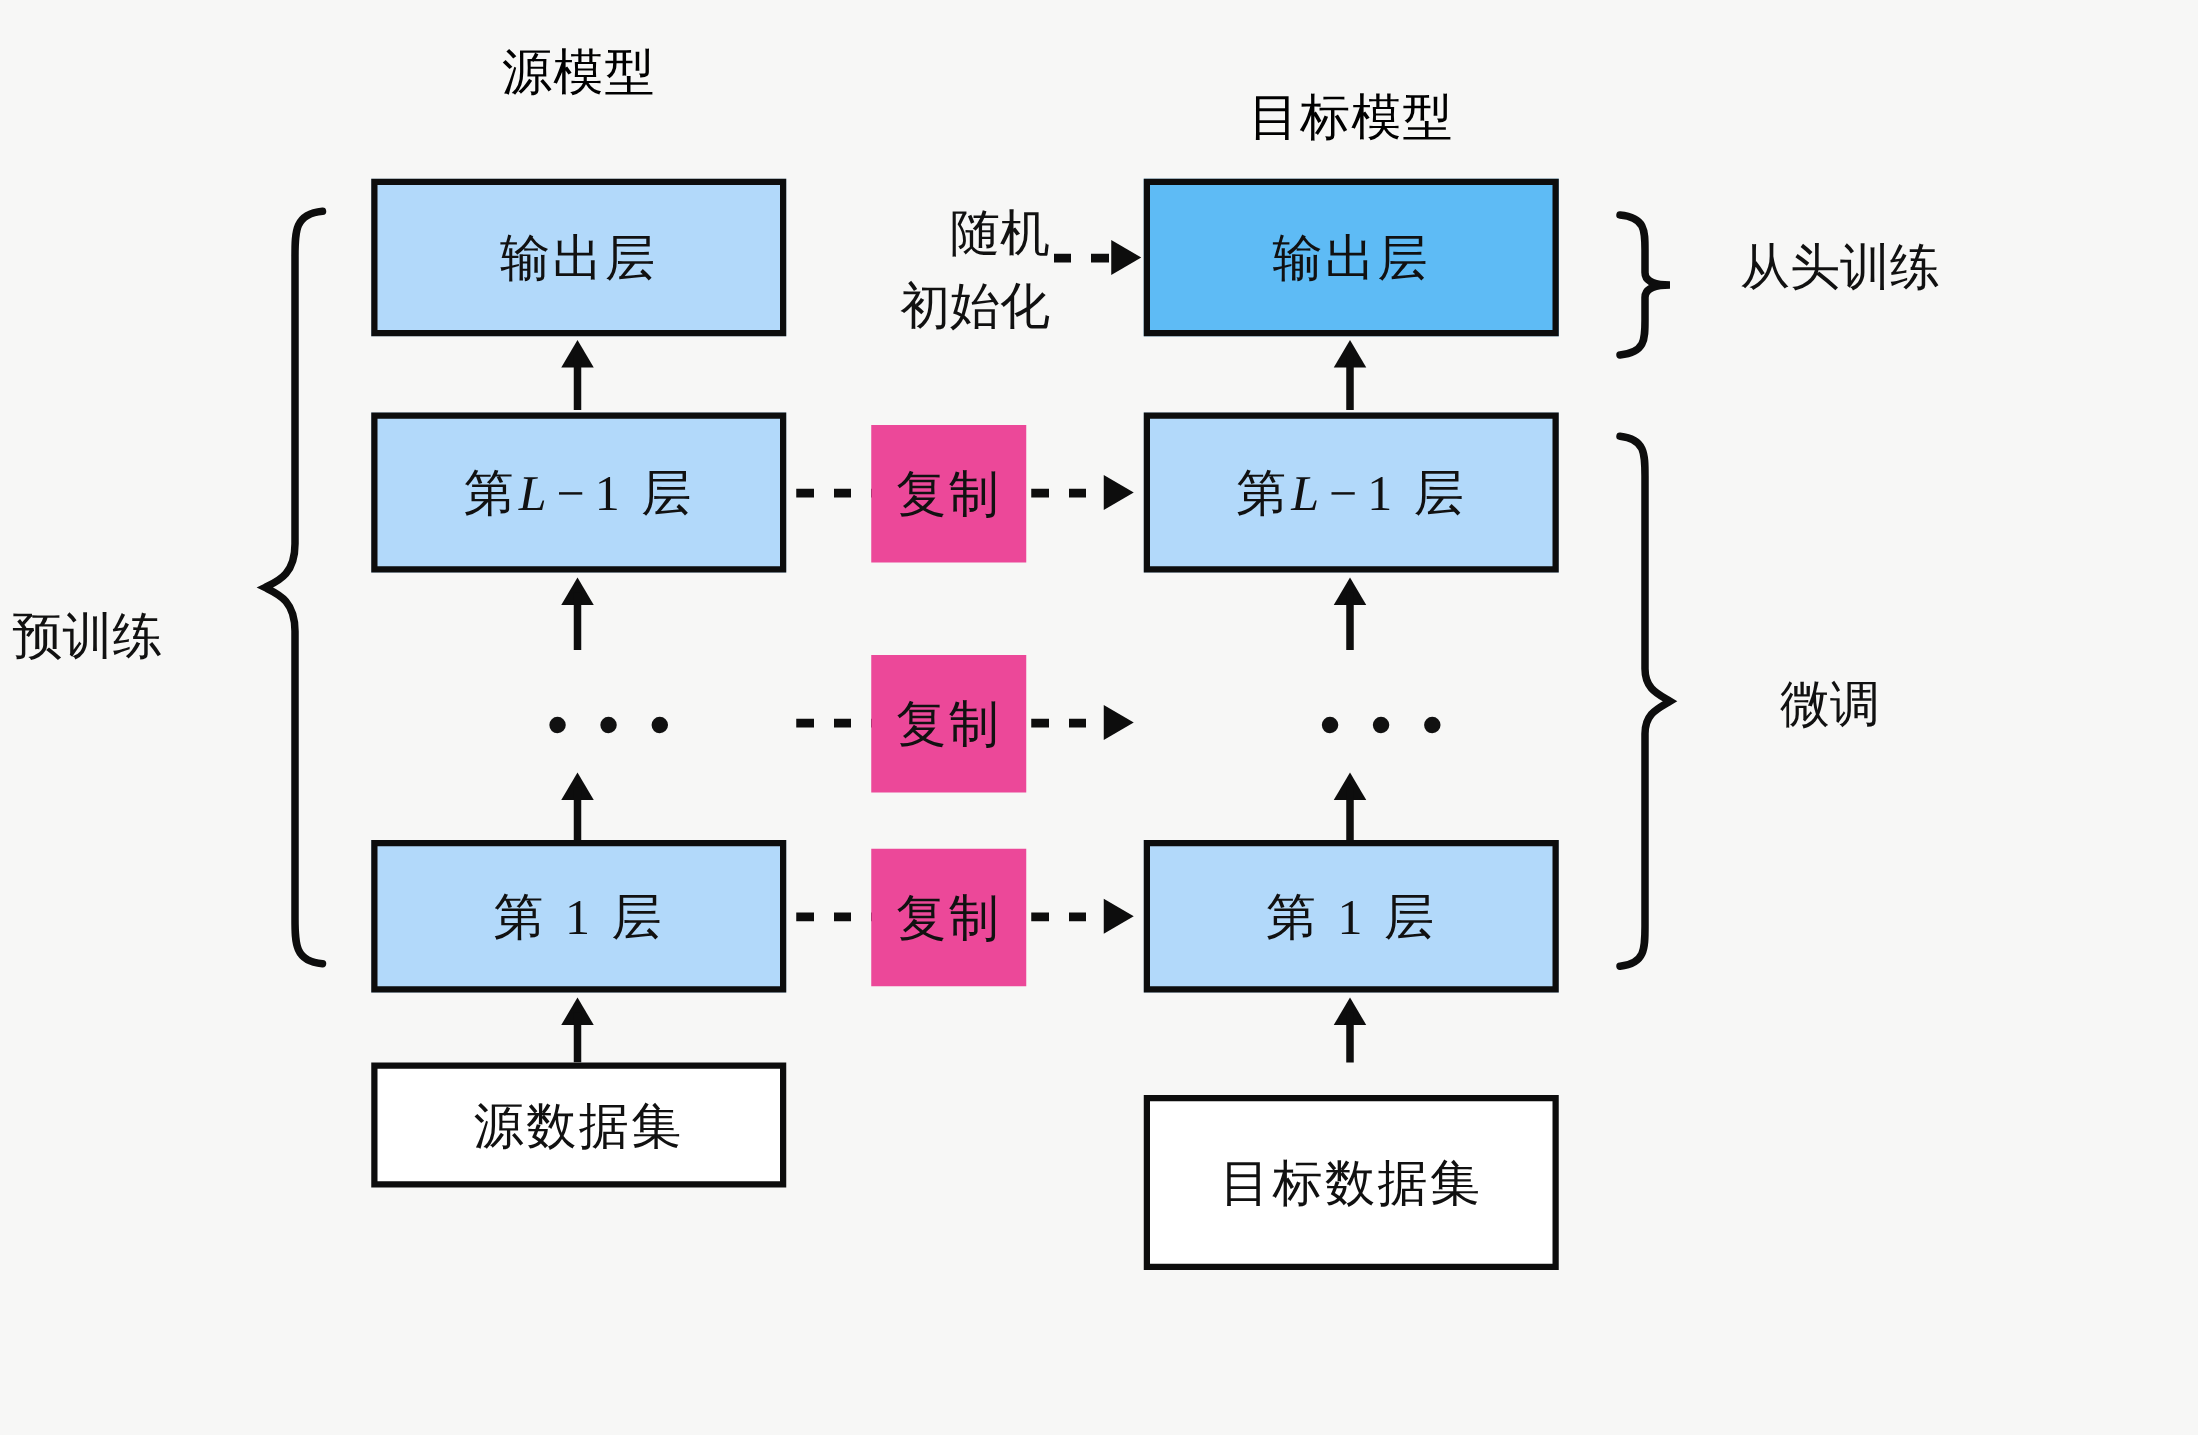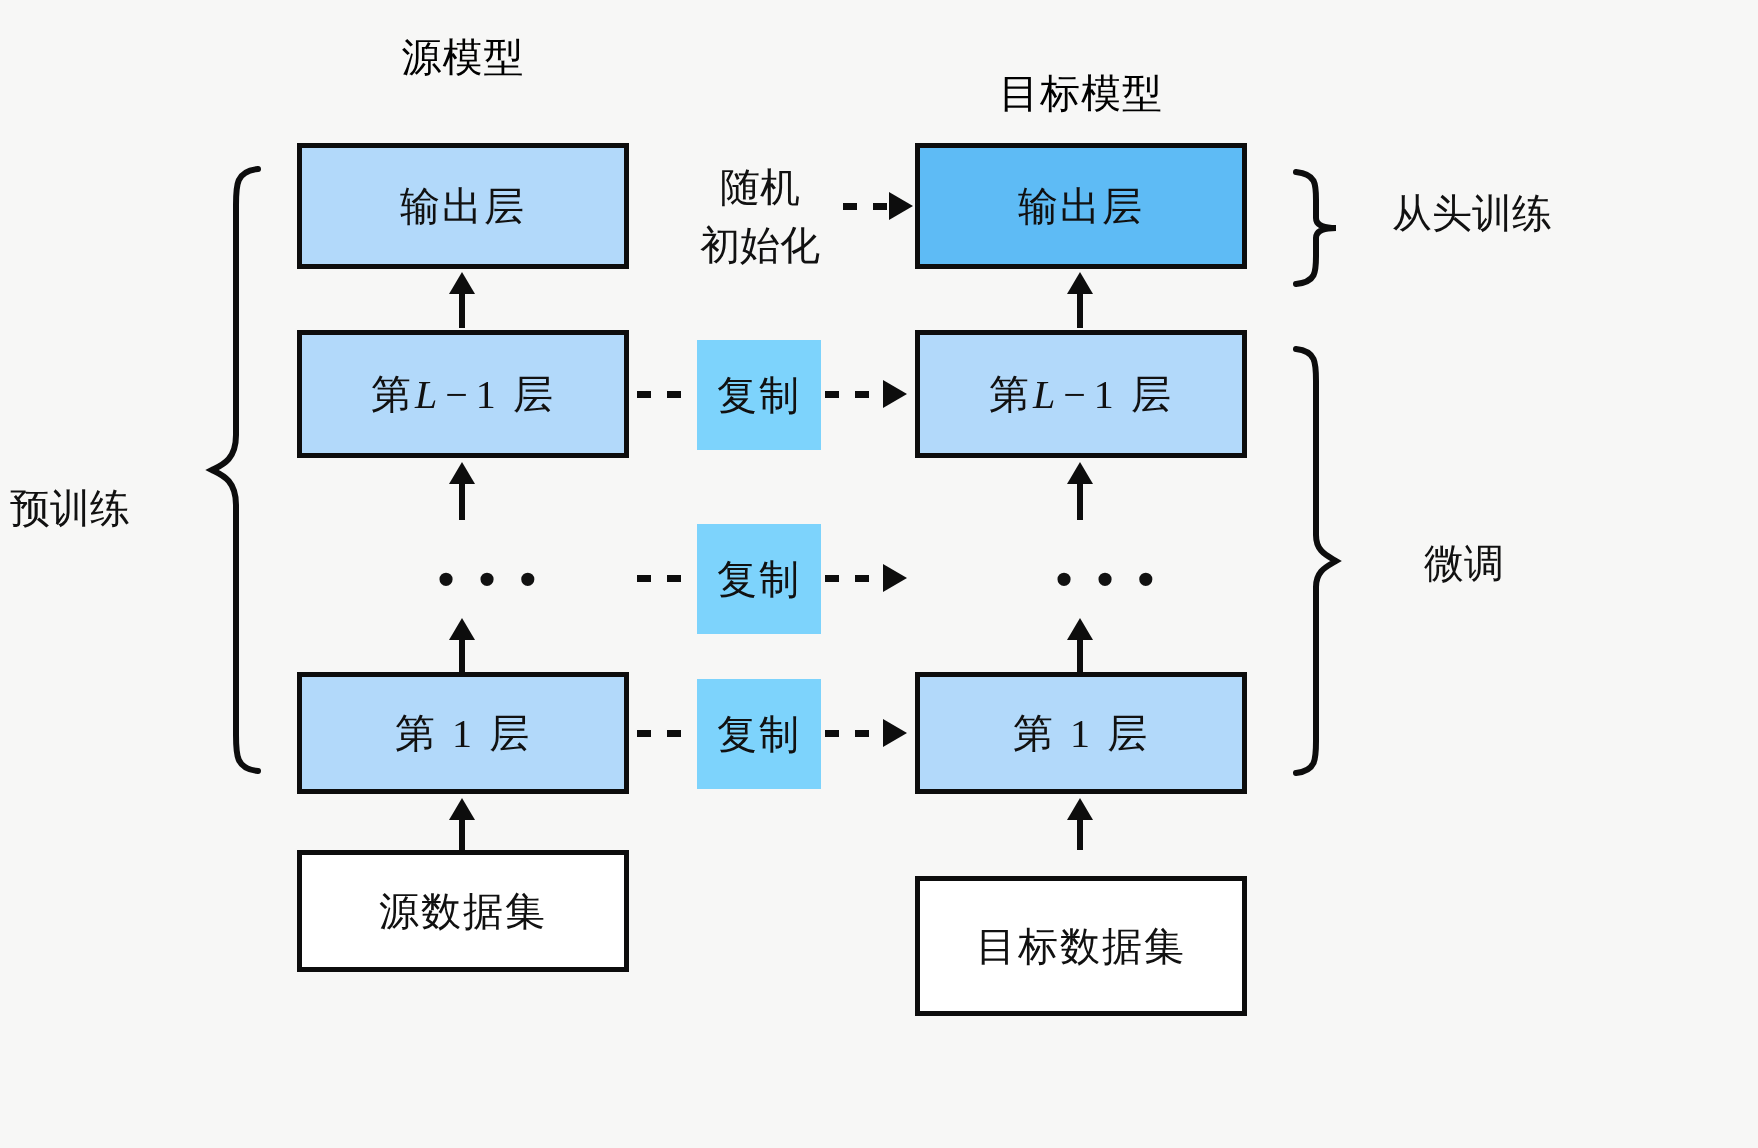--- a/index.html
+++ b/index.html
@@ -58,30 +58,30 @@
   }
   .h-arrowhead{
     position:absolute;width:0;height:0;
     border-top:14px solid transparent;
     border-bottom:14px solid transparent;
     border-left:24px solid #0d0d0d;
   }
 
   .midlabel{
     position:absolute;
-    background:#7dd3fc;
+    background:#ec4899;
     font-size:40px;color:#111;
     display:flex;align-items:center;justify-content:center;
     letter-spacing:2px;
     white-space:nowrap;
   }
   .plainlabel{
     position:absolute;
     font-size:40px;color:#111;
-    text-align:center;
+    text-align:right;
     line-height:1.45;
     white-space:nowrap;
   }
   .sidelabel{
     position:absolute;
     font-size:40px;color:#111;
     white-space:nowrap;
   }
   .dots{
     position:absolute;
@@ -128,21 +128,21 @@
 
   <div class="layer-box fill-light" style="left:297px;top:672px;width:332px;height:122px;">
     <span><span>第</span>&nbsp;<span class="mathnum">1</span>&nbsp;<span>层</span></span>
   </div>
 
   <div class="v-arrow" style="left:449px;top:798px;height:52px;">
     <div class="head"></div>
       <div class="shaft"></div>
   </div>
 
-  <div class="layer-box fill-white" style="left:297px;top:850px;width:332px;height:122px;">
+  <div class="layer-box fill-white" style="left:297px;top:850px;width:332px;height:100px;">
     <span>源数据集</span>
   </div>
 
   <div class="layer-box fill-strong" style="left:915px;top:143px;width:332px;height:126px;">
     <span>输出层</span>
   </div>
 
   <div class="v-arrow" style="left:1067px;top:272px;height:56px;">
     <div class="head"></div>
       <div class="shaft"></div>

